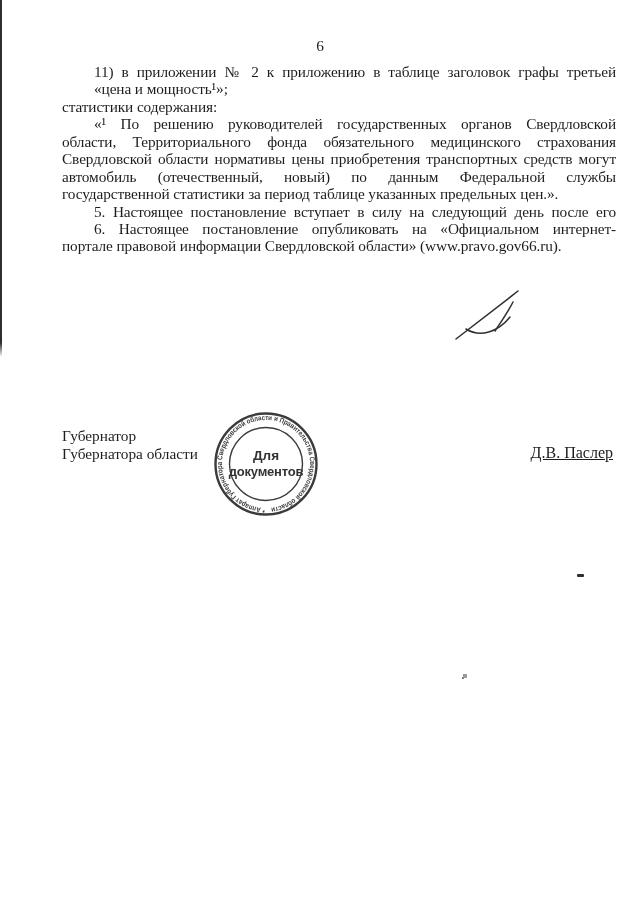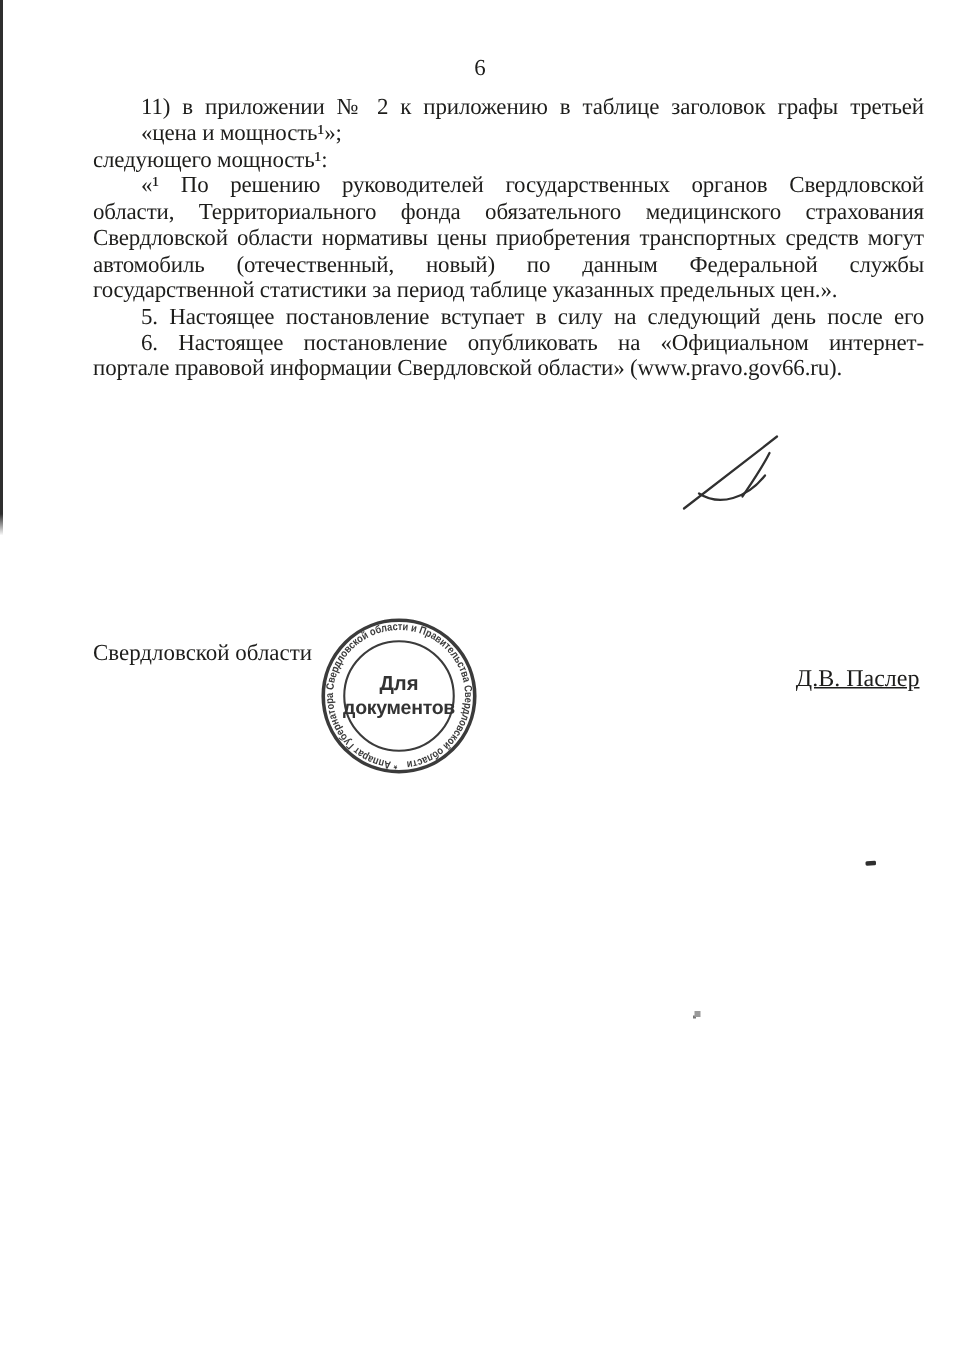--- a/index.html
+++ b/index.html
@@ -55,33 +55,34 @@
 
 <div class="page">
 
   <div class="edge-line"></div>
 
   <div class="page-num">6</div>
 
   <div class="doc-body" id="doc-body">
       <div class="line fill indent">11) в приложении № 2 к приложению в таблице заголовок графы третьей</div>
       <div class="line indent">«цена и мощность¹»;</div>
-      <div class="line">следующего мощность¹:</div>
+      <div class="line">статистики содержания:</div>
       <div class="line fill indent">«¹ По решению руководителей государственных органов Свердловской</div>
       <div class="line fill">области, Территориального фонда обязательного медицинского страхования</div>
       <div class="line fill">Свердловской области нормативы цены приобретения транспортных средств могут</div>
       <div class="line fill">автомобиль (отечественный, новый) по данным Федеральной службы</div>
       <div class="line">государственной статистики за период таблице указанных предельных цен.».</div>
       <div class="line fill indent">5. Настоящее постановление вступает в силу на следующий день после его</div>
       <div class="line fill indent">6. Настоящее постановление опубликовать на «Официальном интернет-</div>
       <div class="line">портале правовой информации Свердловской области» (www.pravo.gov66.ru).</div>
     </div>
 
   <div class="sig-titles">
-    <div>Свердловской области</div>
+    <div>Губернатор</div>
+    <div>Губернатора области</div>
   </div>
   <div class="sig-name">Д.В. Паслер</div>
 
   <svg class="stamp" viewBox="0 0 114 114">
     <g fill="none" stroke="#2b2b2b">
       <circle cx="57" cy="57" r="50.5" stroke-width="2.4"></circle>
       <circle cx="57" cy="57" r="36.5" stroke-width="1.4"></circle>
     </g>
     <defs>
       <path id="ringpath" d="M57,101 A44,44 0 1 1 57,13 A44,44 0 1 1 57,101"></path>

